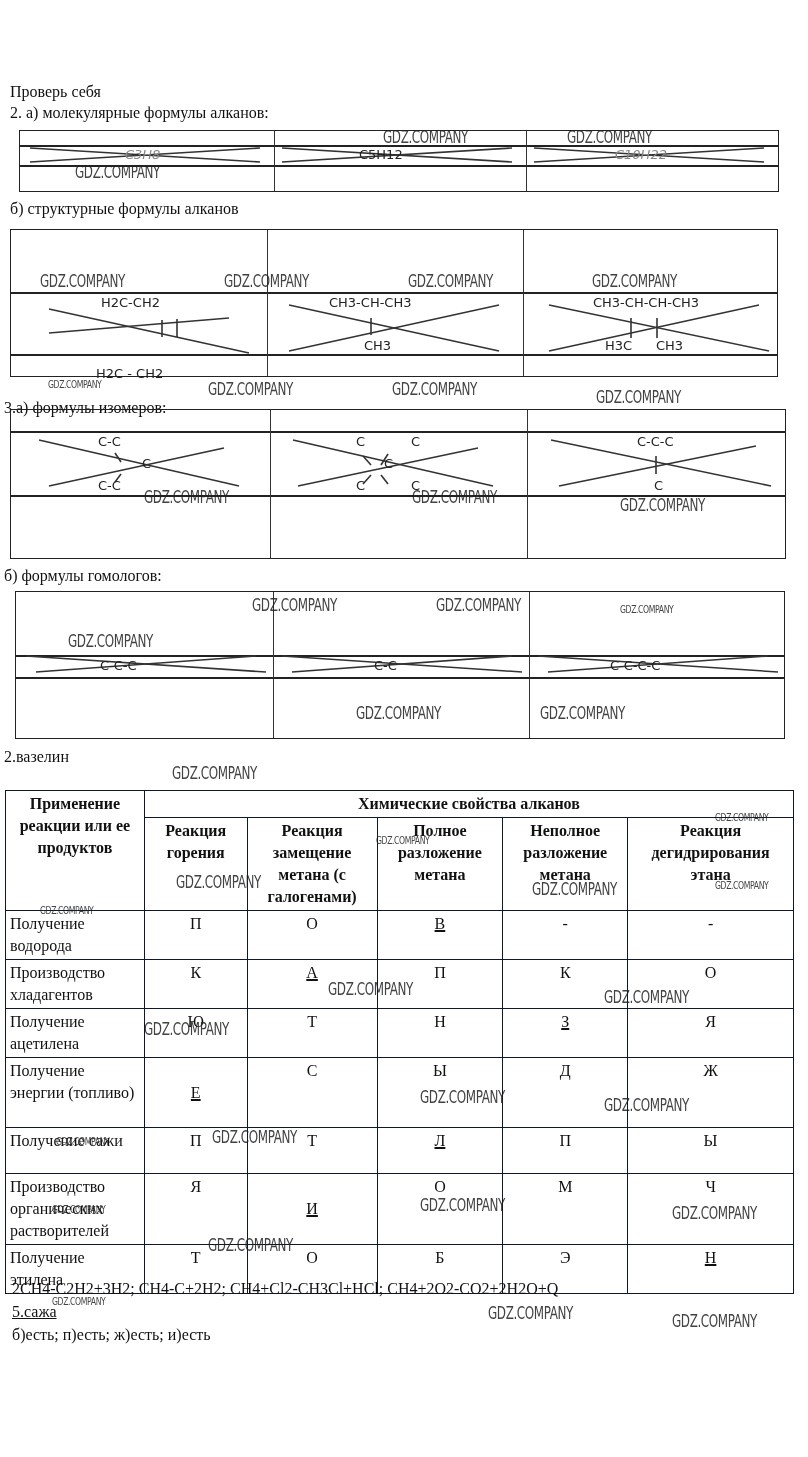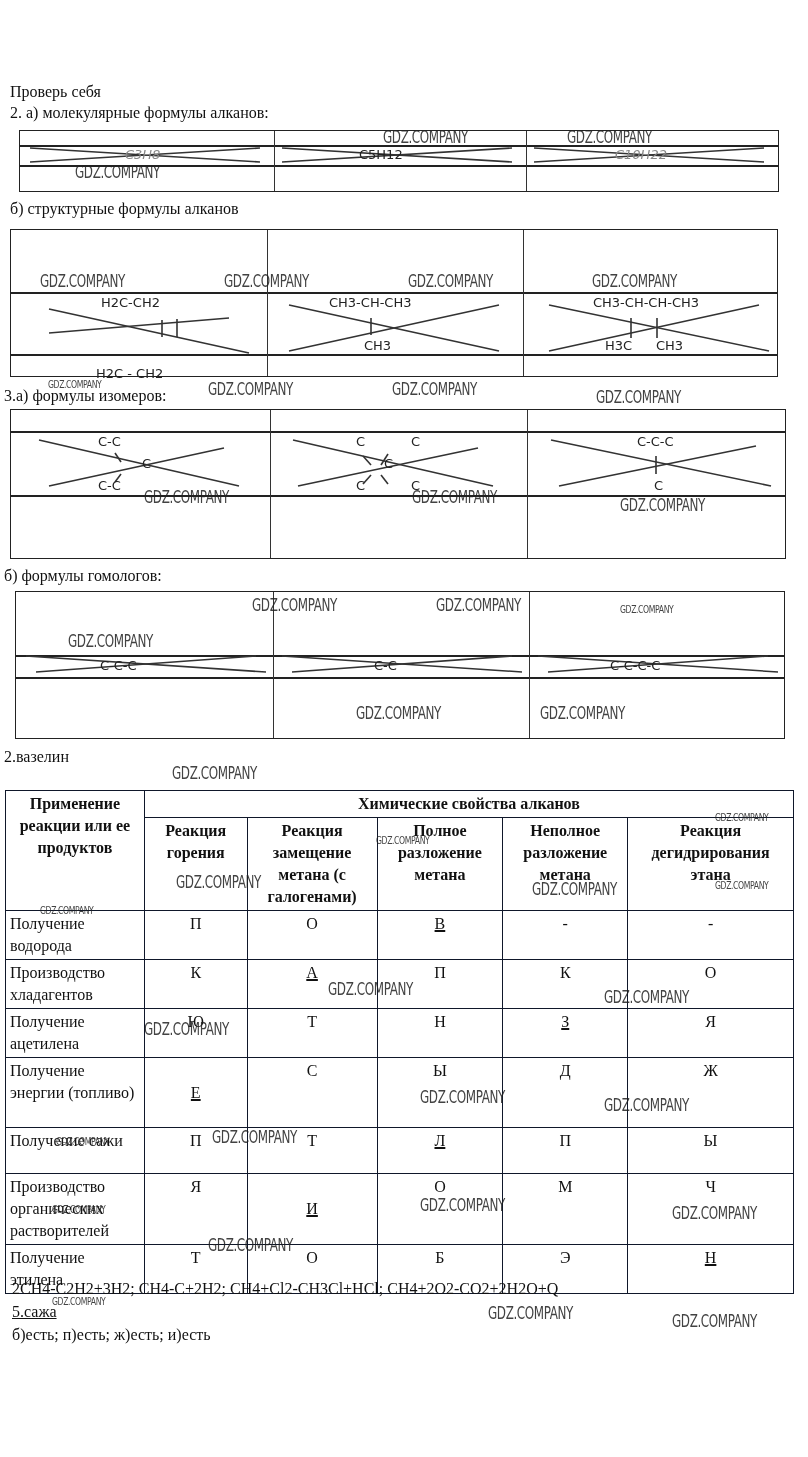--- a/index.html
+++ b/index.html
@@ -80,21 +80,21 @@
       <line x1="0" y1="2" x2="220" y2="48"></line>
       <line x1="0" y1="48" x2="210" y2="2"></line>
       <line x1="82" y1="15" x2="82" y2="35"></line>
       <line x1="108" y1="15" x2="108" y2="35"></line>
     </svg>
   <span class="formula" style="left:582px;top:65px;">CH3-CH-CH-CH3</span>
   <span class="formula" style="left:594px;top:108px;">H3C</span>
   <span class="formula" style="left:645px;top:108px;">CH3</span>
 </div>
 
-<div class="abs txt" style="left:4px;top:386px;">3.а) формулы изомеров:</div>
+<div class="abs txt" style="left:4px;top:398px;">3.а) формулы изомеров:</div>
 
 <div class="grid" style="left:10px;top:409px;width:776px;height:150px;">
   <div class="hl" style="top:21px;"></div>
   <div class="hl" style="top:85px;"></div>
   <div class="vl" style="left:259px;"></div>
   <div class="vl" style="left:516px;"></div>
   <svg class="cross" style="left:28px;top:28px;" width="200" height="50">
       <line x1="0" y1="2" x2="200" y2="48"></line>
       <line x1="10" y1="48" x2="185" y2="10"></line>
       <line x1="76" y1="15" x2="82" y2="24"></line>

